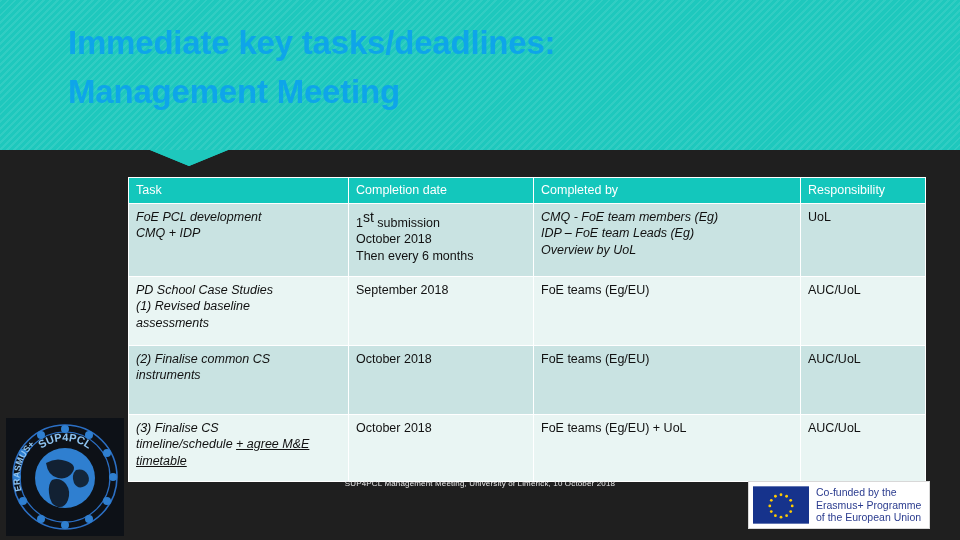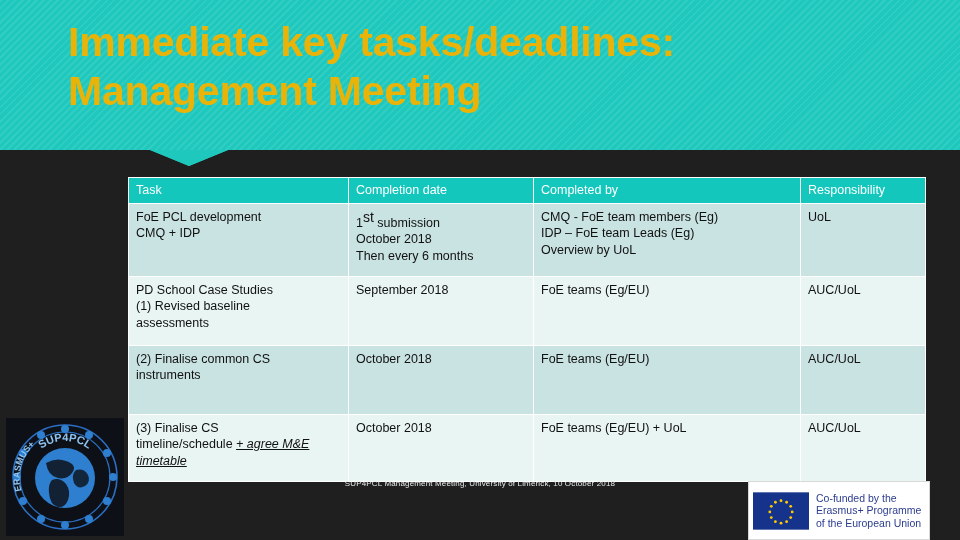--- a/index.html
+++ b/index.html
@@ -42,22 +42,22 @@
     border-right: 39px solid #1ec8bd;
     border-top: 16px solid #1ec8bd;
     border-bottom: 0;
     clip-path: polygon(0 0, 100% 0, 50% 100%);
   }
   #slide-title {
     position: absolute;
     left: 68px;
     top: 18px;
     width: 760px;
-    color: #eab308;
-    font-size: 41px;
+    color: #0ea5e9;
+    font-size: 33px;
     line-height: 49px;
     font-weight: 600;
     letter-spacing: -0.2px;
     white-space: pre-line;
   }
 
   
   #task-table {
     position: absolute;
     left: 128px;
@@ -90,21 +90,21 @@
   .col-task { width: 220px; }
   .col-date { width: 185px; }
   .col-by   { width: 267px; }
   .col-resp { width: 125px; }
 
   .row-1 td { height: 62px; }
   .row-2 td { height: 58px; }
   .row-3 td { height: 58px; }
   .row-4 td { height: 56px; }
 
-  .cell-lines { white-space: pre-line; }
+  .cell-lines { white-space: pre-line; font-style: italic; }
   .sup { font-size: 14px; vertical-align: super; }
   .ital { }
   .ital-u { font-style: italic; text-decoration: underline; }
 
   
   #footer-note {
     position: absolute;
     left: 0;
     top: 479px;
     width: 960px;
@@ -122,21 +122,21 @@
     width: 118px;
     height: 118px;
   }
 
   
   #eu-logo {
     position: absolute;
     left: 748px;
     top: 481px;
     width: 182px;
-    height: 59px;
+    height: 48px;
     background: #ffffff;
     border: 1px solid #d8d8d8;
     display: flex;
     align-items: center;
     padding: 0;
     box-sizing: border-box;
   }
   #eu-flag {
     width: 56px;
     height: 38px;

